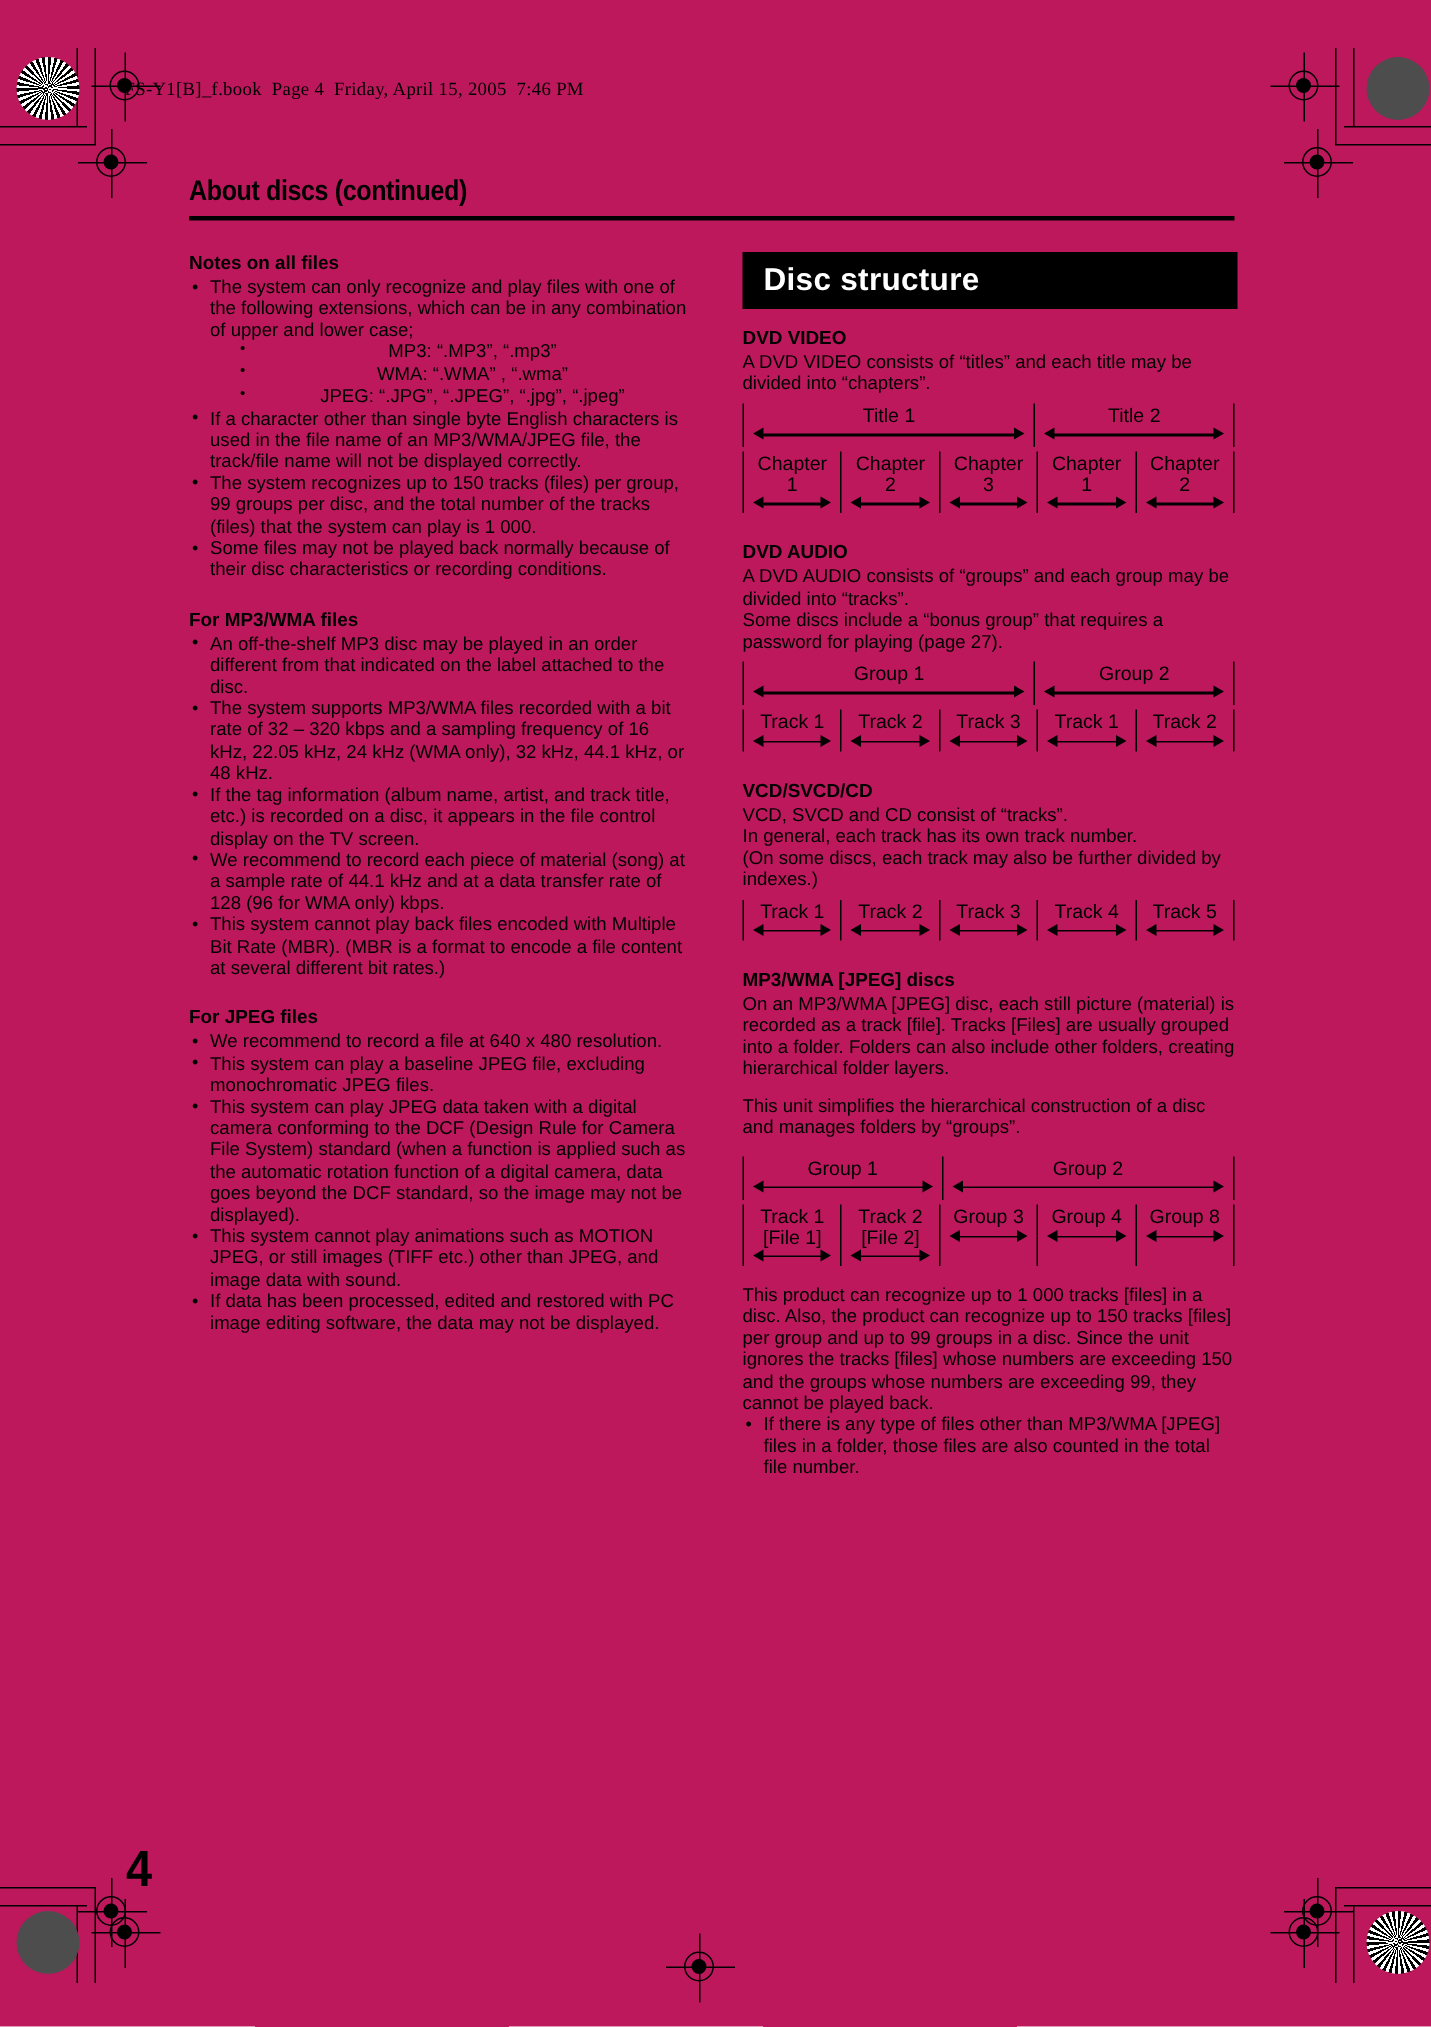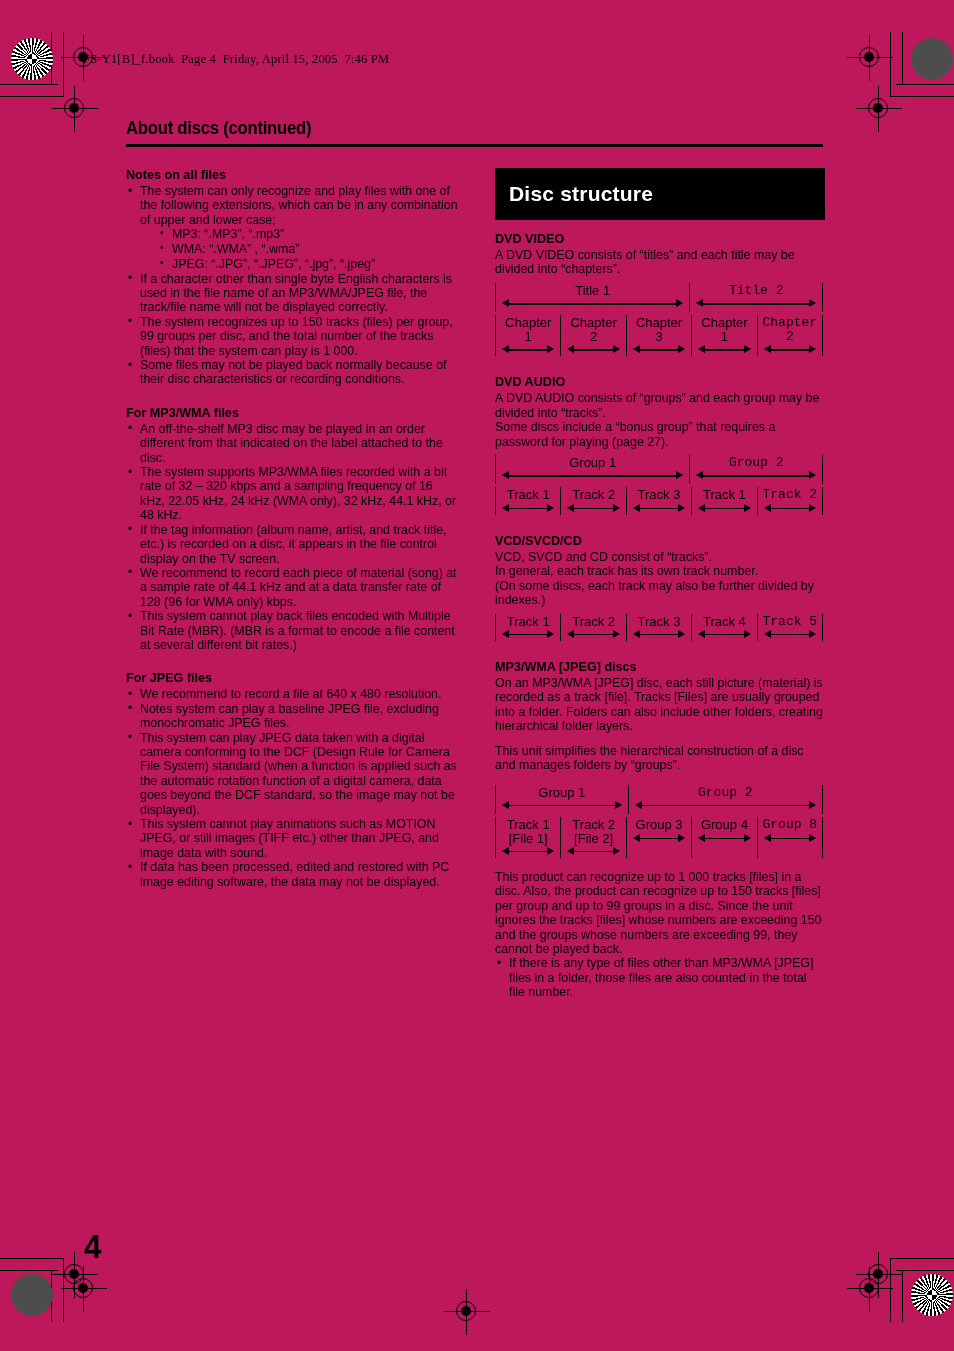--- a/index.html
+++ b/index.html
@@ -141,20 +141,21 @@
     content: "\2022";
     position: absolute;
     left: 2px;
     top: -0.5px;
     font-size: 12px;
   }
   ul.sub {
     list-style: none;
     margin: 0;
     padding: 0 0 0 18px;
+    text-align: center;
   }
   ul.sub > li {
     position: relative;
     padding-left: 14px;
     line-height: 14.8px;
   }
   ul.sub > li::before {
     content: "\2022";
     position: absolute;
     left: 2px;
@@ -165,21 +166,21 @@
   p.body {
     margin: 0;
     line-height: 14.4px;
   }
   p.body.gap { margin-top: 10px; }
 
   
   .banner {
     background: #000000;
     color: #ffffff;
-    height: 52px;
+    height: 38px;
     display: flex;
     align-items: center;
     padding-left: 14px;
     box-sizing: border-box;
     margin-bottom: 12px;
   }
   .banner-text {
     font-size: 21px;
     font-weight: bold;
     letter-spacing: 0.2px;
@@ -196,21 +197,21 @@
     width: 100%;
     box-sizing: border-box;
   }
   .dcell {
     position: relative;
     box-sizing: border-box;
     border-left: 1.5px solid #000;
     padding: 0 4px 0 4px;
     text-align: center;
   }
-  .dcell.last { border-right: 1.5px solid #000; font-family: Liberation Mono, monospace; }
+  .dcell.last { border-right: 1.5px solid #000; }
   .dcell .clabel {
     font-size: 13px;
     line-height: 13.5px;
     padding-top: 1px;
     white-space: pre-line;
   }
   .dcell .arrow {
     position: relative;
     height: 13px;
     margin: 0 2px;
@@ -375,21 +376,21 @@
       <li>An off-the-shelf MP3 disc may be played in an order different from that indicated on the label attached to the disc.</li>
       <li>The system supports MP3/WMA files recorded with a bit rate of 32 – 320 kbps and a sampling frequency of 16 kHz, 22.05 kHz, 24 kHz (WMA only), 32 kHz, 44.1 kHz, or 48 kHz.</li>
       <li>If the tag information (album name, artist, and track title, etc.) is recorded on a disc, it appears in the file control display on the TV screen.</li>
       <li>We recommend to record each piece of material (song) at a sample rate of 44.1 kHz and at a data transfer rate of 128 (96 for WMA only) kbps.</li>
       <li>This system cannot play back files encoded with Multiple Bit Rate (MBR). (MBR is a format to encode a file content at several different bit rates.)</li>
     </ul>
 
     <h3 class="sect spaced">For JPEG files</h3>
     <ul class="bullets">
       <li>We recommend to record a file at 640 x 480 resolution.</li>
-      <li>Notes system can play a baseline JPEG file, excluding monochromatic JPEG files.</li>
+      <li>This system can play a baseline JPEG file, excluding monochromatic JPEG files.</li>
       <li>This system can play JPEG data taken with a digital camera conforming to the DCF (Design Rule for Camera File System) standard (when a function is applied such as the automatic rotation function of a digital camera, data goes beyond the DCF standard, so the image may not be displayed).</li>
       <li>This system cannot play animations such as MOTION JPEG, or still images (TIFF etc.) other than JPEG, and image data with sound.</li>
       <li>If data has been processed, edited and restored with PC image editing software, the data may not be displayed.</li>
     </ul>
 
   </div>
 
   <div class="col col-right">
 
     <div class="banner">

